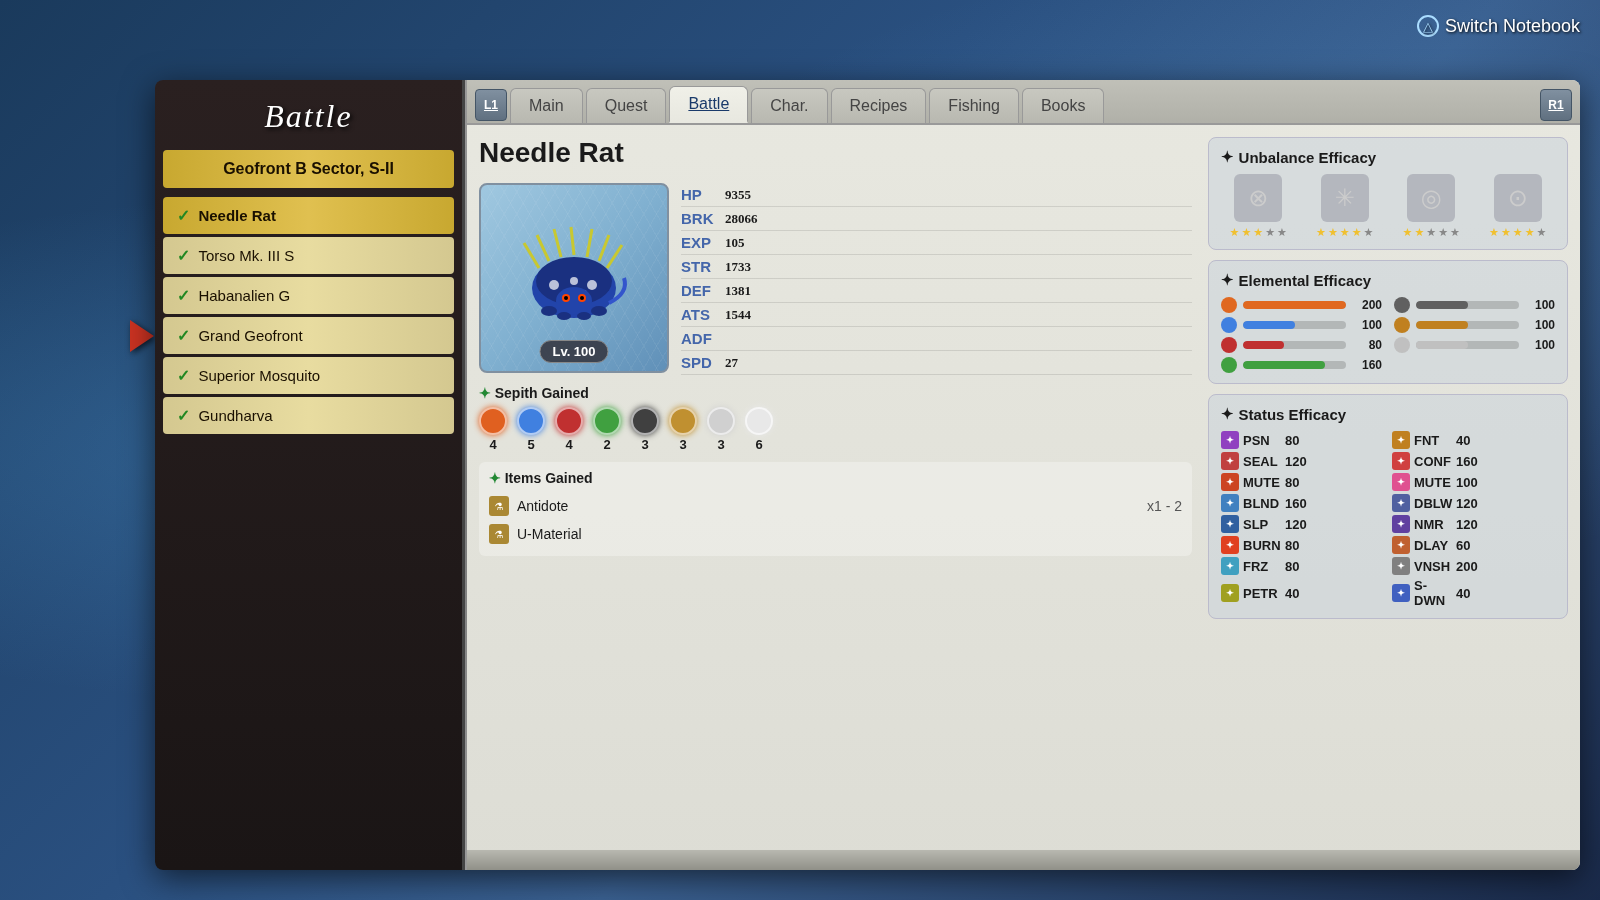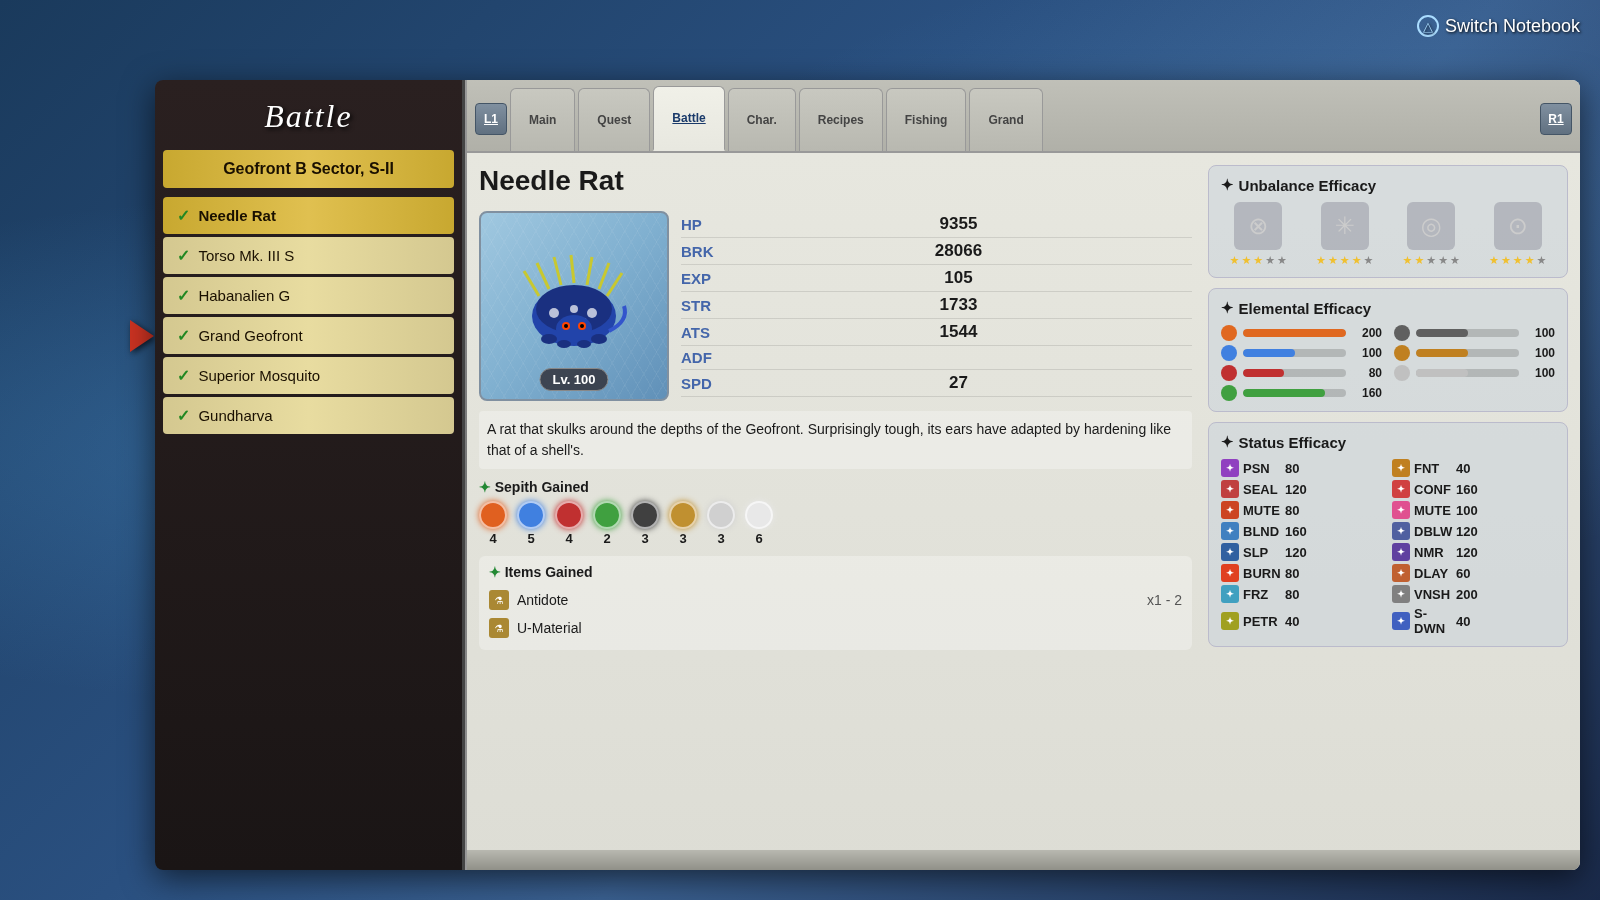--- a/index.html
+++ b/index.html
@@ -162,25 +162,25 @@
       color: white;
       font-size: 12px;
       font-weight: bold;
       cursor: pointer;
       flex-shrink: 0;
       border: 1px solid #456;
       text-decoration: underline;
     }
 
     .tab {
-      padding: 24px 18px;
+      padding: 8px 18px;
       border-radius: 6px 6px 0 0;
       cursor: pointer;
-      font-size: 12px;
-      font-weight: bold;
+      font-size: 16px;
+      font-weight: normal;
       color: #444;
       background: linear-gradient(180deg, #c8c8c0 0%, #b8b8b0 100%);
       border: 1px solid #999;
       border-bottom: none;
     }
     .tab.active {
       background: linear-gradient(180deg, #f0f0e8 0%, #e8e8e0 100%);
       color: #1a3a6a;
       border-bottom: 2px solid #e8e8e0;
       text-decoration: underline;
@@ -284,25 +284,26 @@
       padding: 3px 0;
       border-bottom: 1px solid rgba(0,0,0,0.1);
     }
     .stat-label {
       font-size: 15px;
       font-weight: bold;
       color: #4466aa;
       width: 36px;
     }
     .stat-value {
-      font-size: 17px;
+      font-size: 13px;
       font-weight: bold;
       color: #1a1a1a;
-      text-align: center;
+      text-align: left;
       flex: 1;
+      font-family: Liberation Serif, serif;
     }
 
     
     .description-text {
       font-size: 14px;
       color: #1a1a1a;
       line-height: 1.5;
       background: rgba(255,255,255,0.3);
       padding: 8px;
       border-radius: 4px;
@@ -588,21 +589,21 @@
     <div class="tabs-bar">
       <div class="tab-nav-btn">L1</div>
 
       <div id="tabs-container" style="display:flex;gap:3px;align-items:flex-end;flex:1;">
           <div class="tab">Main</div>
           <div class="tab">Quest</div>
           <div class="tab active">Battle</div>
           <div class="tab">Char.</div>
           <div class="tab">Recipes</div>
           <div class="tab">Fishing</div>
-          <div class="tab">Grand</div>
+          <div class="tab">Books</div>
         </div>
       <div class="tab-nav-btn">R1</div>
     </div>
 
     <div class="content-area">
 
       <div class="monster-info">
         <div class="monster-name">Needle Rat</div>
 
         <div class="monster-details-row">
@@ -658,34 +659,37 @@
               </div>
               <div class="stat-row">
                 <span class="stat-label">EXP</span>
                 <span class="stat-value">105</span>
               </div>
               <div class="stat-row">
                 <span class="stat-label">STR</span>
                 <span class="stat-value">1733</span>
               </div>
               <div class="stat-row">
+                <span class="stat-label">DEF</span>
+                <span class="stat-value">1381</span>
+              </div>
+              <div class="stat-row">
                 <span class="stat-label">ATS</span>
                 <span class="stat-value">1544</span>
               </div>
               <div class="stat-row">
                 <span class="stat-label">ADF</span>
               </div>
               <div class="stat-row">
                 <span class="stat-label">SPD</span>
                 <span class="stat-value">27</span>
               </div>
             </div>
         </div>
 
-        <div class="description-text">A rat that skulks around the depths of the Geofront. Surprisingly tough, its ears have adapted by hardening like that of a shell's.</div>
 
         <div>
           <div class="section-header">
             <span class="section-icon">✦</span>
             <span>Sepith Gained</span>
           </div>
           <div class="sepith-row" id="sepith-container">
               <div class="sepith-item">
                 <div class="sepith-gem" style="background:#e06020;box-shadow:0 0 6px #e06020;"></div>
                 <span class="sepith-count">4</span>

